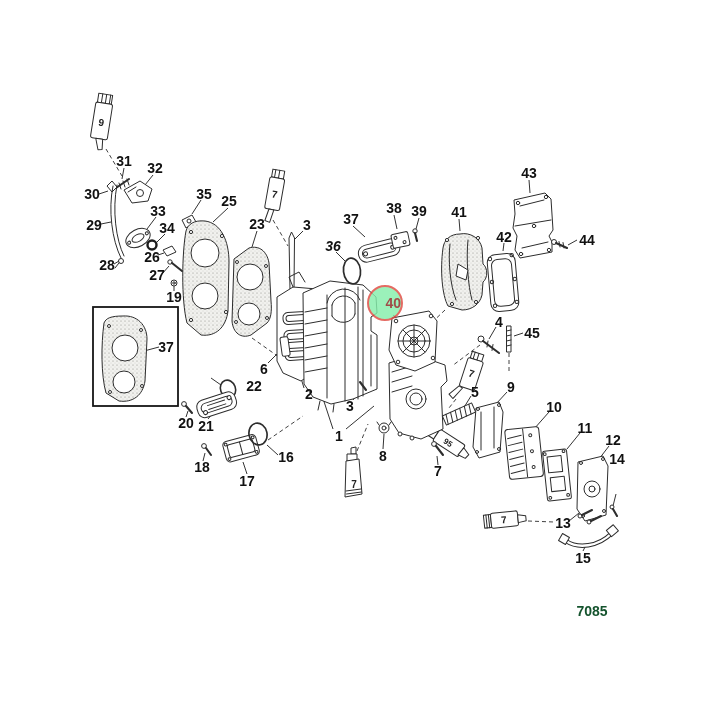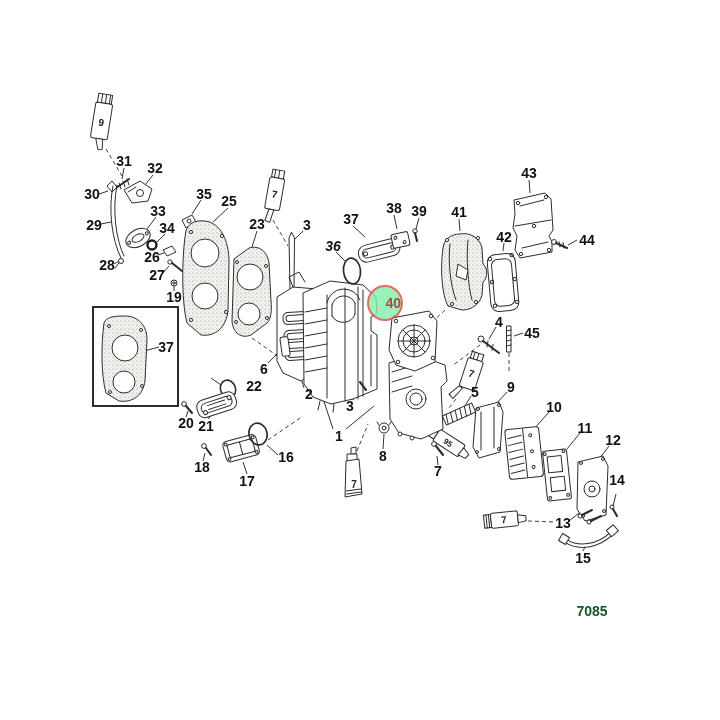--- a/index.html
+++ b/index.html
@@ -379,21 +379,21 @@
       <span class="callout" style="left: 499px; top: 322px;">4</span>
       <span class="callout" style="left: 475px; top: 392px;">5</span>
       <span class="callout" style="left: 264px; top: 369px;">6</span>
       <span class="callout" style="left: 438px; top: 471px;">7</span>
       <span class="callout" style="left: 383px; top: 456px;">8</span>
       <span class="callout" style="left: 511px; top: 387px;">9</span>
       <span class="callout" style="left: 554px; top: 407px;">10</span>
       <span class="callout" style="left: 585px; top: 428px;">11</span>
       <span class="callout" style="left: 613px; top: 440px; text-align: center;">12</span>
       <span class="callout" style="left: 563px; top: 523px;">13</span>
-      <span class="callout" style="left: 617px; top: 480px;">14</span>
+      <span class="callout" style="left: 617px; top: 459px;">14</span>
       <span class="callout" style="left: 583px; top: 558px;">15</span>
       <span class="callout" style="left: 286px; top: 457px;">16</span>
       <span class="callout" style="left: 247px; top: 481px;">17</span>
       <span class="callout" style="left: 202px; top: 467px;">18</span>
       <span class="callout" style="left: 174px; top: 297px;">19</span>
       <span class="callout" style="left: 186px; top: 423px;">20</span>
       <span class="callout" style="left: 206px; top: 426px;">21</span>
       <span class="callout" style="left: 206px; top: 386px; margin-left: 48px;">22</span>
       <span class="callout" style="left: 257px; top: 224px;">23</span>
       <span class="callout" style="left: 166px; top: 347px;">37</span>

